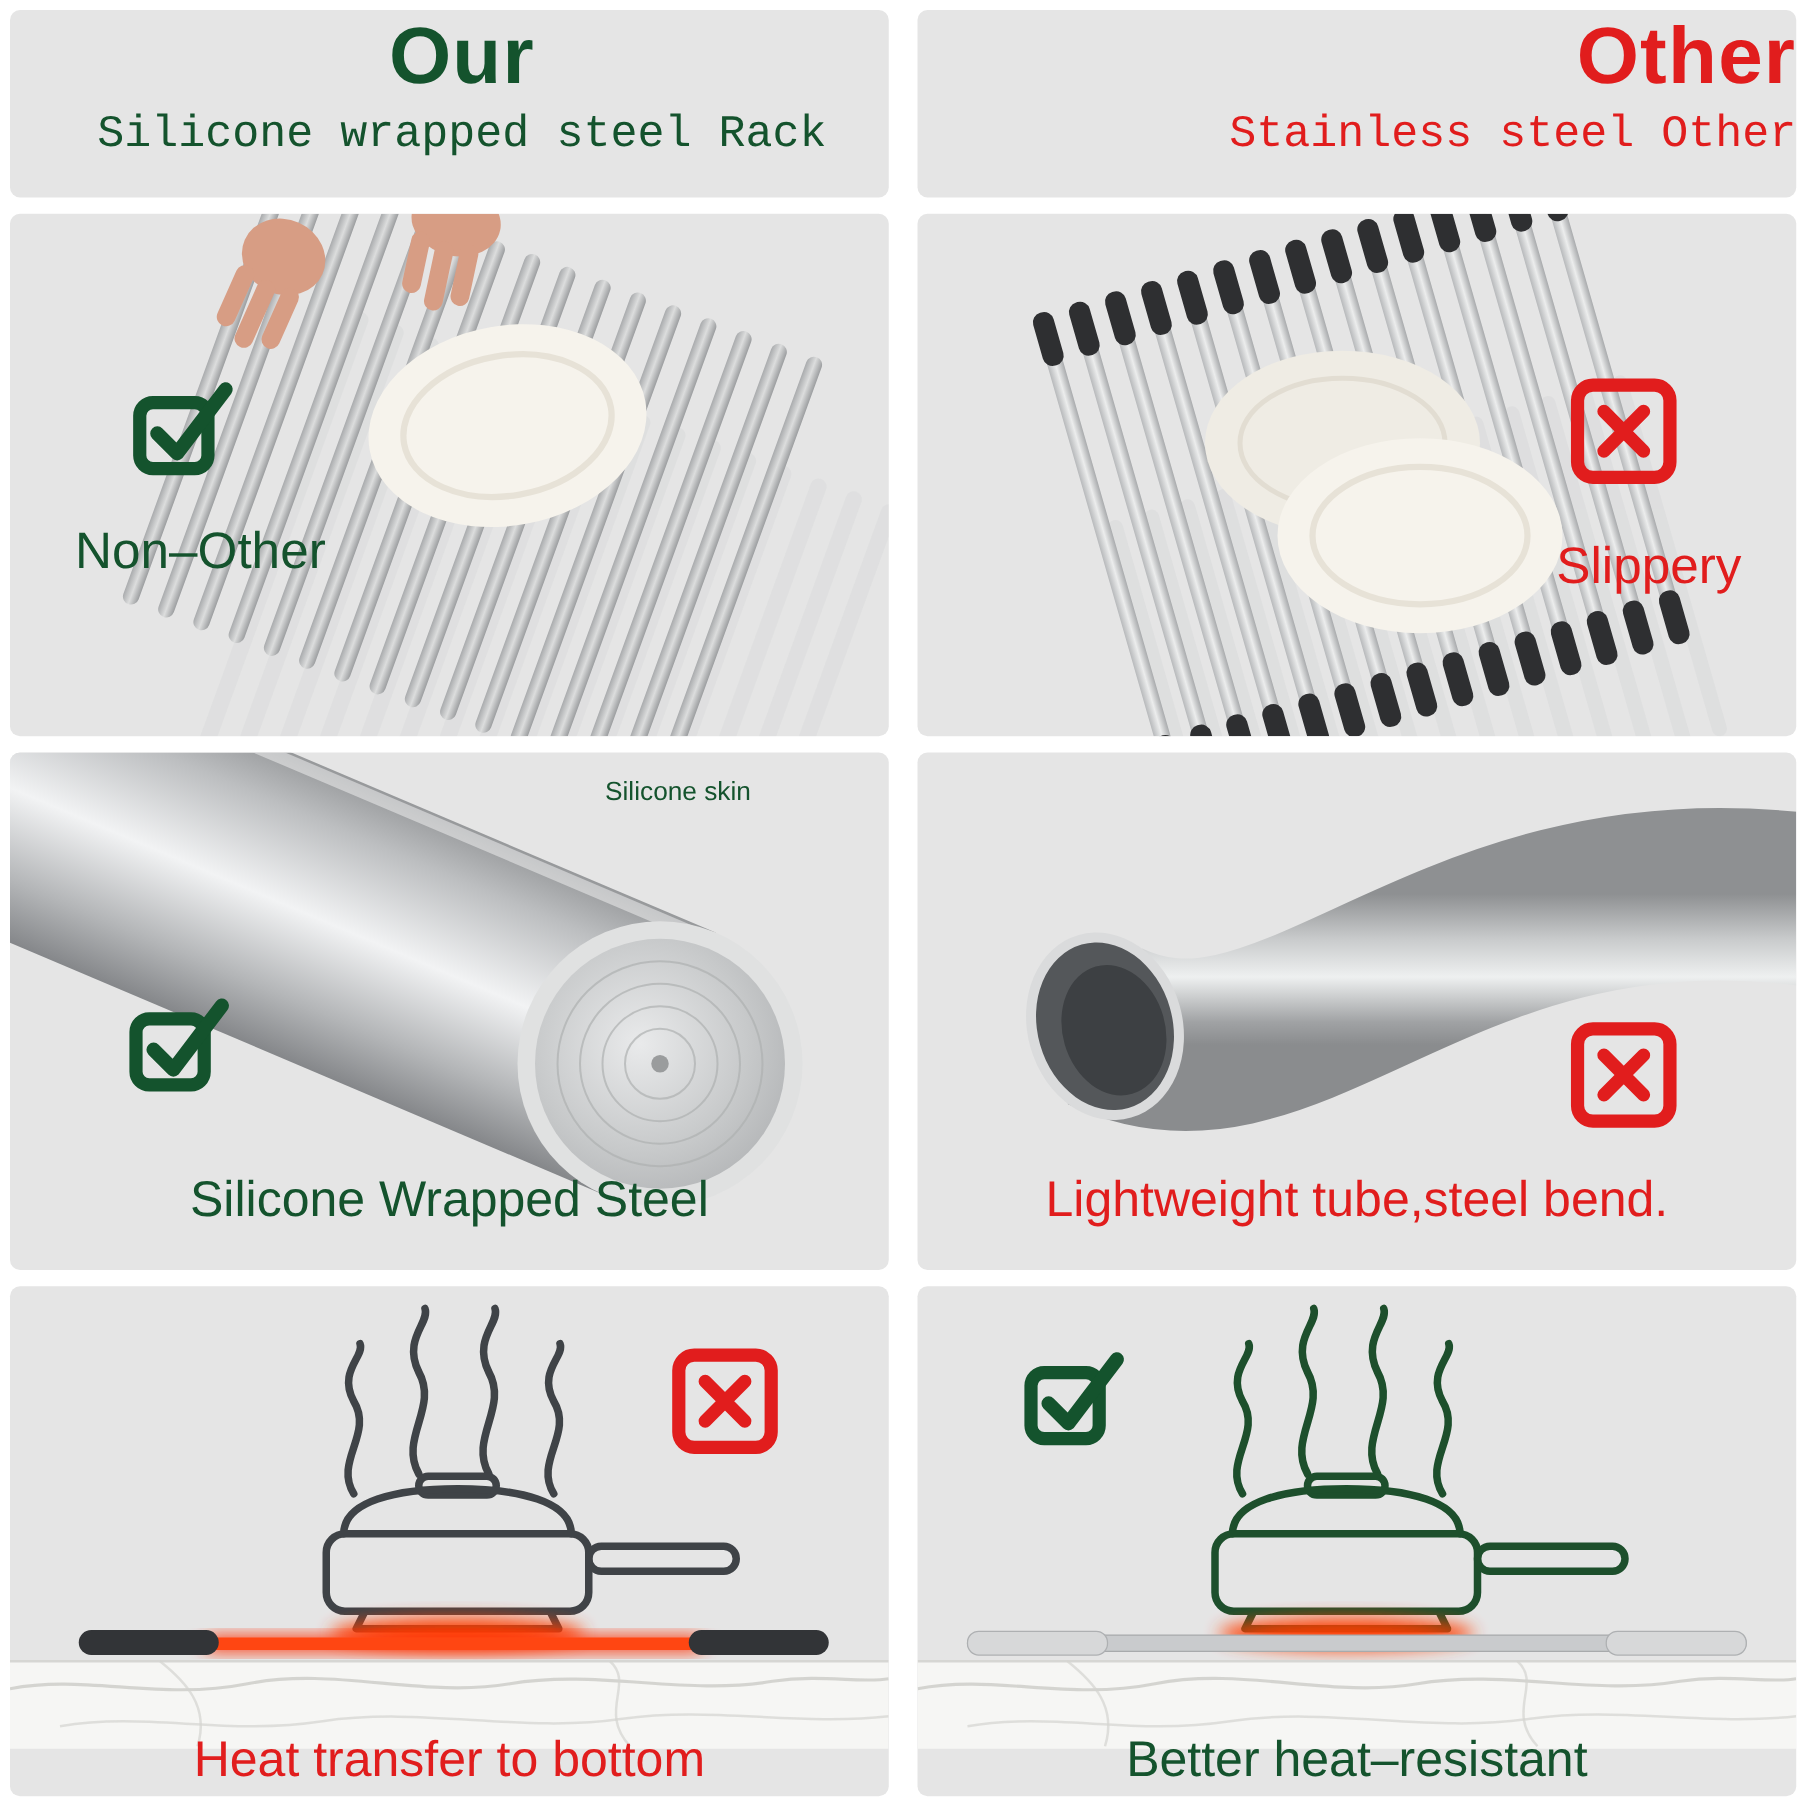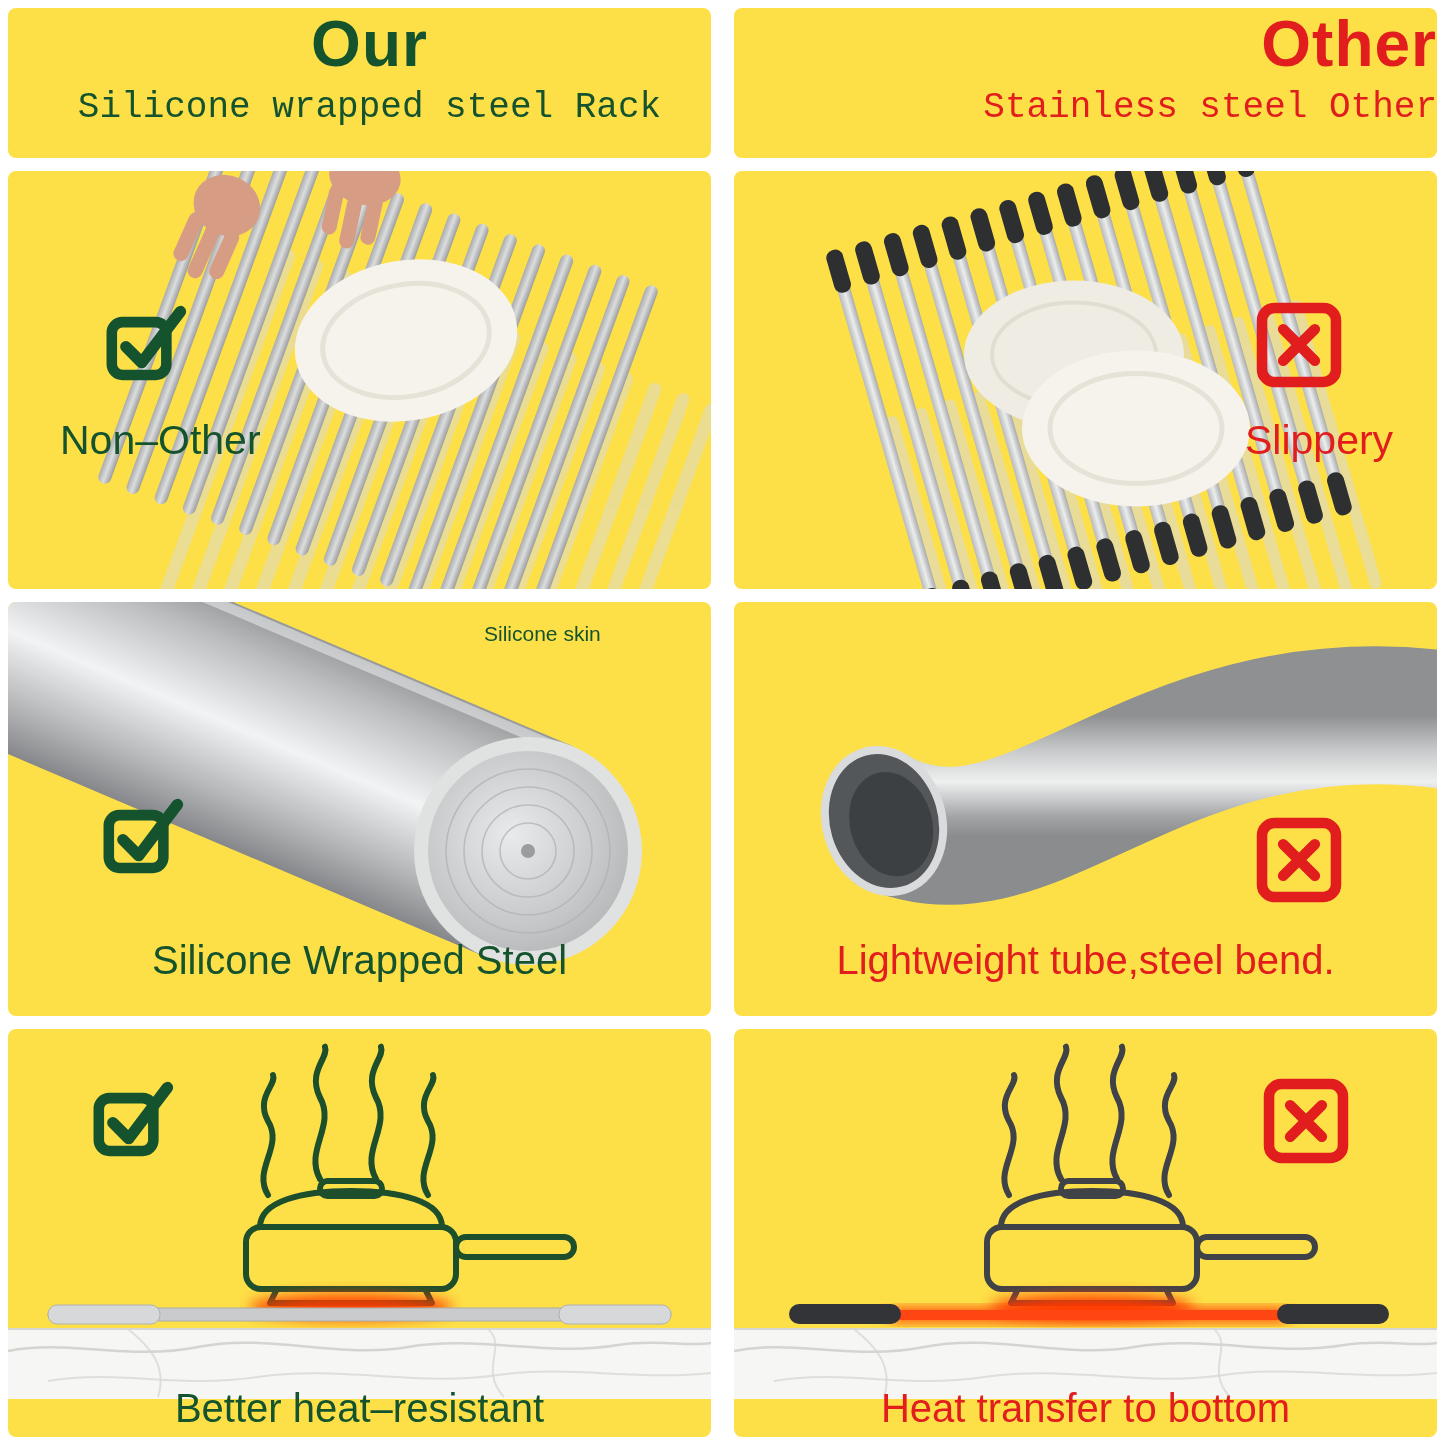--- a/index.html
+++ b/index.html
@@ -9,21 +9,21 @@
     font-family: "Liberation Sans", "DejaVu Sans", sans-serif;
   }
   .page {
     width: 1445px; height: 1445px; padding: 8px;
     display: grid;
     grid-template-columns: 703px 703px;
     grid-template-rows: 150px 418px 414px 408px;
     gap: 13px 23px;
   }
   .panel {
-    background: #fde047; border-radius: 8px;
+    background: #e5e5e5; border-radius: 8px;
     position: relative; overflow: hidden; padding-left: 20px;
   }
   .header { text-align: center; padding-top: 2px; }
   .title { font-size: 64px; font-weight: 700; line-height: 1.08; letter-spacing: 1px; }
   .subtitle { font-size: 36px; margin-top: 8px; font-family: Liberation Mono, monospace; }
   .lcol .title, .lcol .subtitle, .green-text { color: #14532d; }
   .rcol .title, .rcol .subtitle, .red-text { color: #e11d1d; text-align: right; }
   .art { position: absolute; left: 0; top: 0; width: 100%; height: 100%; display: block; }
   .mark { position: absolute; width: 88px; height: 88px; }
   .label-r1 { position: absolute; top: 246px; font-size: 41px; white-space: nowrap; }
@@ -181,21 +181,21 @@
         <ellipse cx="340" cy="182" rx="110" ry="74" fill="#efece4"></ellipse>
         <ellipse cx="340" cy="182" rx="82" ry="52" fill="none" stroke="#e2ddd2" stroke-width="4"></ellipse>
         <ellipse cx="402" cy="256" rx="114" ry="78" fill="#f6f3ec"></ellipse>
         <ellipse cx="402" cy="256" rx="86" ry="55" fill="none" stroke="#e7e2d7" stroke-width="5"></ellipse>
       </g>
     </svg>
     <svg class="mark" style="left:521px; top:130px;" viewBox="0 0 100 100">
       <rect x="8" y="8" width="84" height="84" rx="14" fill="none" stroke="#e11d1d" stroke-width="12"></rect>
       <path d="M32 32 L68 68 M68 32 L32 68" stroke="#e11d1d" stroke-width="12" stroke-linecap="round"></path>
     </svg>
-    <div class="label-r1 red-text" style="left:511px;">Slippery</div>
+    <div class="label-r1 red-text" style="left:511px;margin-top:12px;">Slippery</div>
   </div>
 
   <div class="panel lcol">
     <svg class="art" viewBox="0 0 703 412">
       <defs>
         <linearGradient id="cylgrad-l2" x1="0" y1="0" x2="0" y2="1">
           <stop offset="0" stop-color="#97999b"></stop>
             <stop offset="0.18" stop-color="#bcbec0"></stop>
           <stop offset="0.5" stop-color="#f2f3f4"></stop>
             <stop offset="0.8" stop-color="#b3b5b7"></stop>
@@ -247,20 +247,62 @@
         <ellipse cx="156" cy="223" rx="41" ry="53" fill="#3d4043"></ellipse>
       </g>
     </svg>
     <svg class="mark" style="left:521px; top:214px;" viewBox="0 0 100 100">
       <rect x="8" y="8" width="84" height="84" rx="14" fill="none" stroke="#e11d1d" stroke-width="12"></rect>
       <path d="M32 32 L68 68 M68 32 L32 68" stroke="#e11d1d" stroke-width="12" stroke-linecap="round"></path>
     </svg>
     <div class="label-mid red-text">Lightweight tube,steel bend.</div>
   </div>
 
+  <div class="panel rcol">
+    <svg class="art" viewBox="0 0 703 408">
+      <defs>
+        <filter id="blur-r3" x="-50%" y="-50%" width="200%" height="200%">
+            <feGaussianBlur stdDeviation="7"></feGaussianBlur>
+          </filter>
+        <path id="steam-r3" d="M0 120 C -16 94 16 72 0 46 C -13 22 9 10 5 0"></path>
+      </defs>
+      <g class="pan-group">
+        <use href="#steam-r3" transform="translate(275,46)"></use>
+        <use href="#steam-r3" transform="translate(327,18) scale(1,1.1)"></use>
+        <use href="#steam-r3" transform="translate(383,18) scale(1,1.1)"></use>
+        <use href="#steam-r3" transform="translate(435,46)"></use>
+        <rect x="327" y="152" width="62" height="15" rx="7.5"></rect>
+        <path d="M267 198 C 267 172 309 162 358 162 C 407 162 449 172 449 198"></path>
+        <rect x="253" y="198" width="210" height="62" rx="15"></rect>
+        <path d="M283 262 L 277 274 L 439 274 L 433 262"></path>
+        <rect x="463" y="208" width="118" height="20" rx="10"></rect>
+      </g>
+      <ellipse cx="358" cy="278" rx="102" ry="13" fill="#ff3c00" opacity="0.95" filter="url(#blur-r3)"></ellipse>
+      <g>
+        <rect x="155" y="280" width="400" height="12" rx="6" fill="#ff2e00" filter="url(#blur-r3)"></rect>
+        <rect x="155" y="281" width="400" height="10" rx="5" fill="#ff4612"></rect>
+        <rect x="55" y="275" width="112" height="20" rx="10" fill="#323437"></rect>
+        <rect x="543" y="275" width="112" height="20" rx="10" fill="#323437"></rect>
+      </g>
+      <g>
+        <rect x="0" y="300" width="703" height="70" fill="#f6f6f4"></rect>
+        <path d="M0 300 H703" stroke="#d6d6d3" stroke-width="2"></path>
+        <path d="M0 322 C 60 310 120 332 190 318 C 260 304 330 330 400 318 C 470 306 540 328 610 316 C 650 310 680 318 703 314" stroke="#d0d0cc" stroke-width="2.5" fill="none" opacity="0.9"></path>
+        <path d="M40 352 C 110 340 170 360 250 348 C 330 336 410 358 490 346 C 560 336 630 352 703 344" stroke="#d8d8d4" stroke-width="2" fill="none" opacity="0.8"></path>
+        <path d="M120 300 C 140 316 160 336 150 368" stroke="#d4d4d0" stroke-width="2" fill="none" opacity="0.7"></path>
+        <path d="M480 300 C 500 318 470 340 496 368" stroke="#d4d4d0" stroke-width="2" fill="none" opacity="0.7"></path>
+      </g>
+    </svg>
+    <svg class="mark" style="left:528px; top:48px;" viewBox="0 0 100 100">
+      <rect x="8" y="8" width="84" height="84" rx="14" fill="none" stroke="#e11d1d" stroke-width="12"></rect>
+      <path d="M32 32 L68 68 M68 32 L32 68" stroke="#e11d1d" stroke-width="12" stroke-linecap="round"></path>
+    </svg>
+    <div class="label-bottom red-text">Heat transfer to bottom</div>
+  </div>
+
   <div class="panel lcol">
     <svg class="art" viewBox="0 0 703 408">
       <defs>
         <filter id="blur-l3" x="-50%" y="-50%" width="200%" height="200%">
             <feGaussianBlur stdDeviation="7"></feGaussianBlur>
           </filter>
         <path id="steam-l3" d="M0 120 C -16 94 16 72 0 46 C -13 22 9 10 5 0"></path>
       </defs>
       <g class="pan-group">
         <use href="#steam-l3" transform="translate(260,46)"></use>
@@ -288,55 +330,13 @@
         <path d="M480 300 C 500 318 470 340 496 368" stroke="#d4d4d0" stroke-width="2" fill="none" opacity="0.7"></path>
       </g>
     </svg>
     <svg class="mark" style="left:82px; top:48px;" viewBox="0 0 100 100">
       <rect x="10" y="24" width="62" height="60" rx="12" fill="none" stroke="#14532d" stroke-width="12"></rect>
       <path d="M26 52 L44 70 L88 12" fill="none" stroke="#14532d" stroke-width="13" stroke-linecap="round" stroke-linejoin="round"></path>
     </svg>
     <div class="label-bottom green-text">Better heat–resistant</div>
   </div>
 
-  <div class="panel rcol">
-    <svg class="art" viewBox="0 0 703 408">
-      <defs>
-        <filter id="blur-r3" x="-50%" y="-50%" width="200%" height="200%">
-            <feGaussianBlur stdDeviation="7"></feGaussianBlur>
-          </filter>
-        <path id="steam-r3" d="M0 120 C -16 94 16 72 0 46 C -13 22 9 10 5 0"></path>
-      </defs>
-      <g class="pan-group">
-        <use href="#steam-r3" transform="translate(275,46)"></use>
-        <use href="#steam-r3" transform="translate(327,18) scale(1,1.1)"></use>
-        <use href="#steam-r3" transform="translate(383,18) scale(1,1.1)"></use>
-        <use href="#steam-r3" transform="translate(435,46)"></use>
-        <rect x="327" y="152" width="62" height="15" rx="7.5"></rect>
-        <path d="M267 198 C 267 172 309 162 358 162 C 407 162 449 172 449 198"></path>
-        <rect x="253" y="198" width="210" height="62" rx="15"></rect>
-        <path d="M283 262 L 277 274 L 439 274 L 433 262"></path>
-        <rect x="463" y="208" width="118" height="20" rx="10"></rect>
-      </g>
-      <ellipse cx="358" cy="278" rx="102" ry="13" fill="#ff3c00" opacity="0.95" filter="url(#blur-r3)"></ellipse>
-      <g>
-        <rect x="155" y="280" width="400" height="12" rx="6" fill="#ff2e00" filter="url(#blur-r3)"></rect>
-        <rect x="155" y="281" width="400" height="10" rx="5" fill="#ff4612"></rect>
-        <rect x="55" y="275" width="112" height="20" rx="10" fill="#323437"></rect>
-        <rect x="543" y="275" width="112" height="20" rx="10" fill="#323437"></rect>
-      </g>
-      <g>
-        <rect x="0" y="300" width="703" height="70" fill="#f6f6f4"></rect>
-        <path d="M0 300 H703" stroke="#d6d6d3" stroke-width="2"></path>
-        <path d="M0 322 C 60 310 120 332 190 318 C 260 304 330 330 400 318 C 470 306 540 328 610 316 C 650 310 680 318 703 314" stroke="#d0d0cc" stroke-width="2.5" fill="none" opacity="0.9"></path>
-        <path d="M40 352 C 110 340 170 360 250 348 C 330 336 410 358 490 346 C 560 336 630 352 703 344" stroke="#d8d8d4" stroke-width="2" fill="none" opacity="0.8"></path>
-        <path d="M120 300 C 140 316 160 336 150 368" stroke="#d4d4d0" stroke-width="2" fill="none" opacity="0.7"></path>
-        <path d="M480 300 C 500 318 470 340 496 368" stroke="#d4d4d0" stroke-width="2" fill="none" opacity="0.7"></path>
-      </g>
-    </svg>
-    <svg class="mark" style="left:528px; top:48px;" viewBox="0 0 100 100">
-      <rect x="8" y="8" width="84" height="84" rx="14" fill="none" stroke="#e11d1d" stroke-width="12"></rect>
-      <path d="M32 32 L68 68 M68 32 L32 68" stroke="#e11d1d" stroke-width="12" stroke-linecap="round"></path>
-    </svg>
-    <div class="label-bottom red-text">Heat transfer to bottom</div>
-  </div>
-
 </div>
 
 </body></html>

